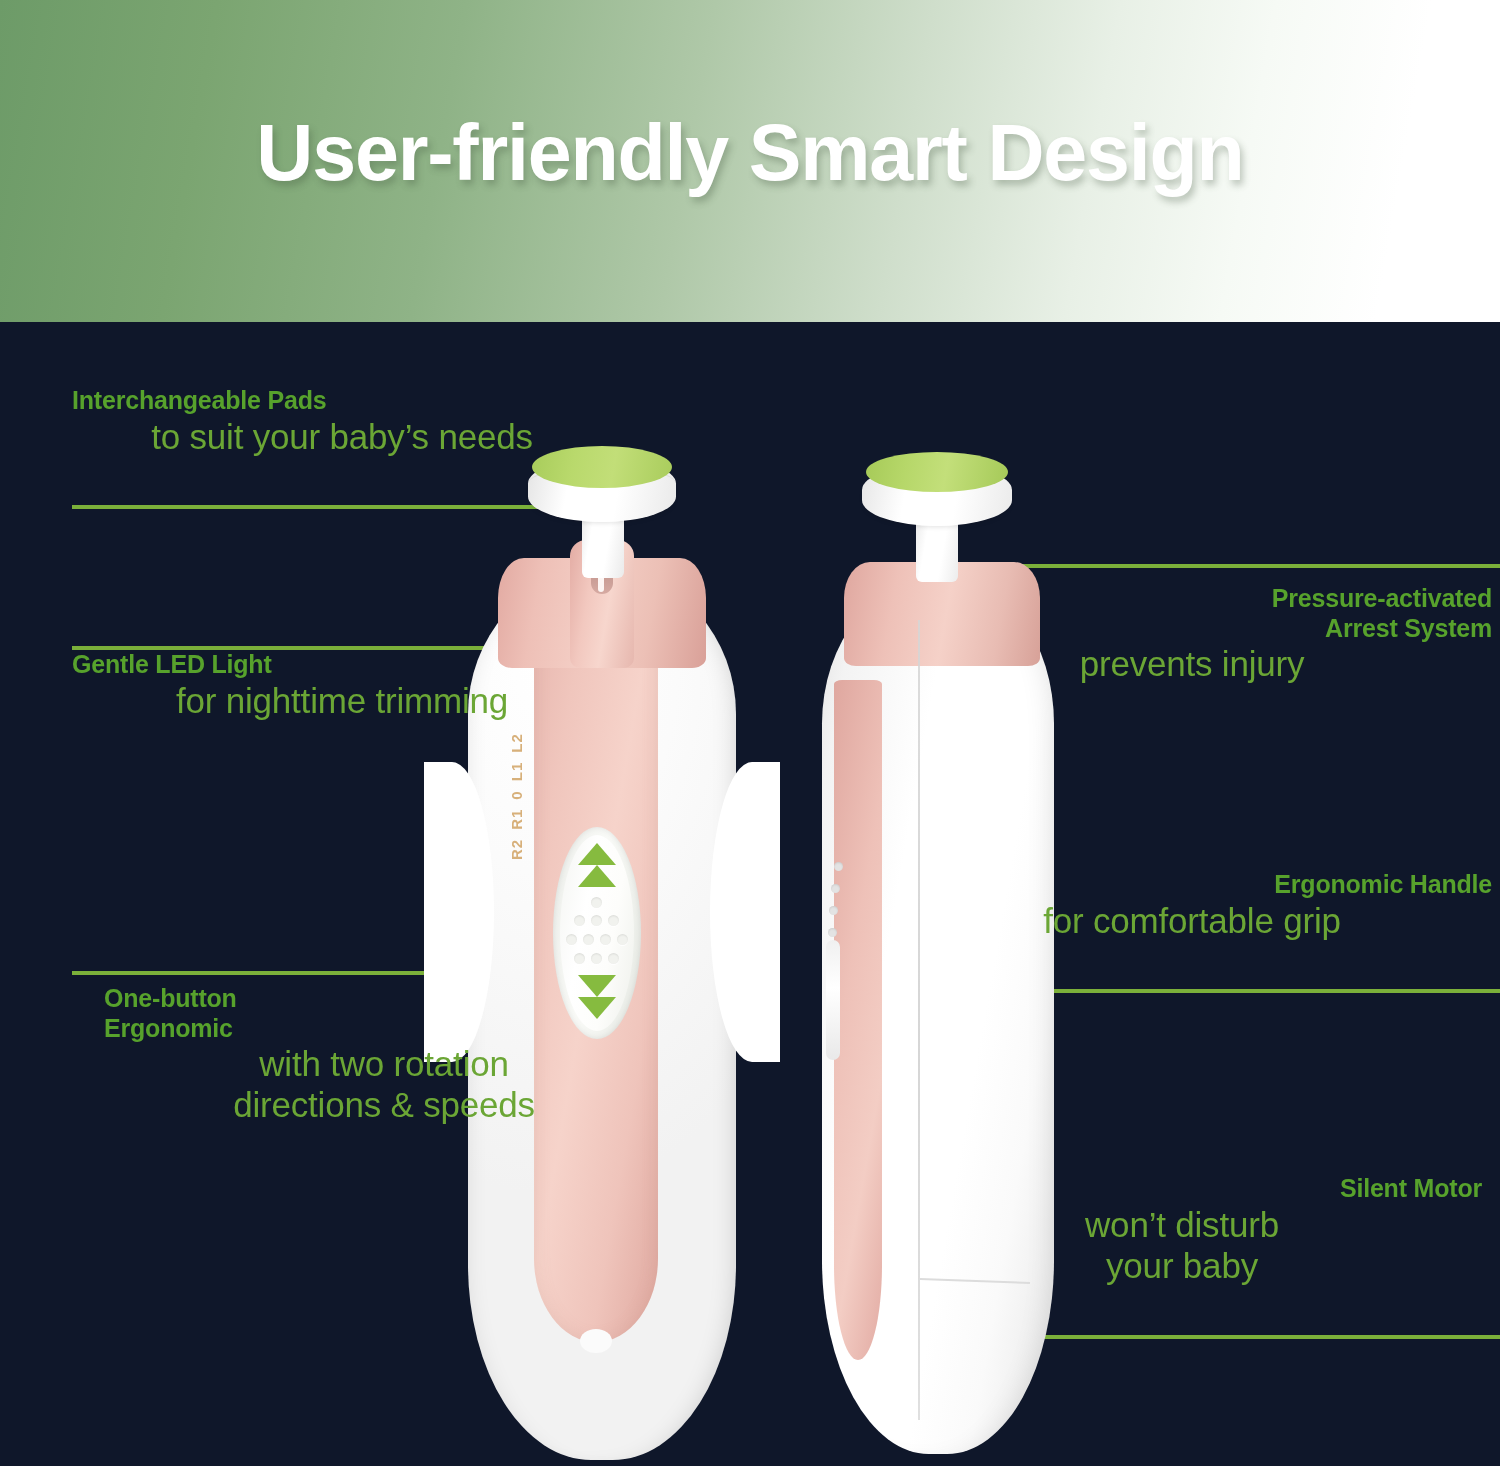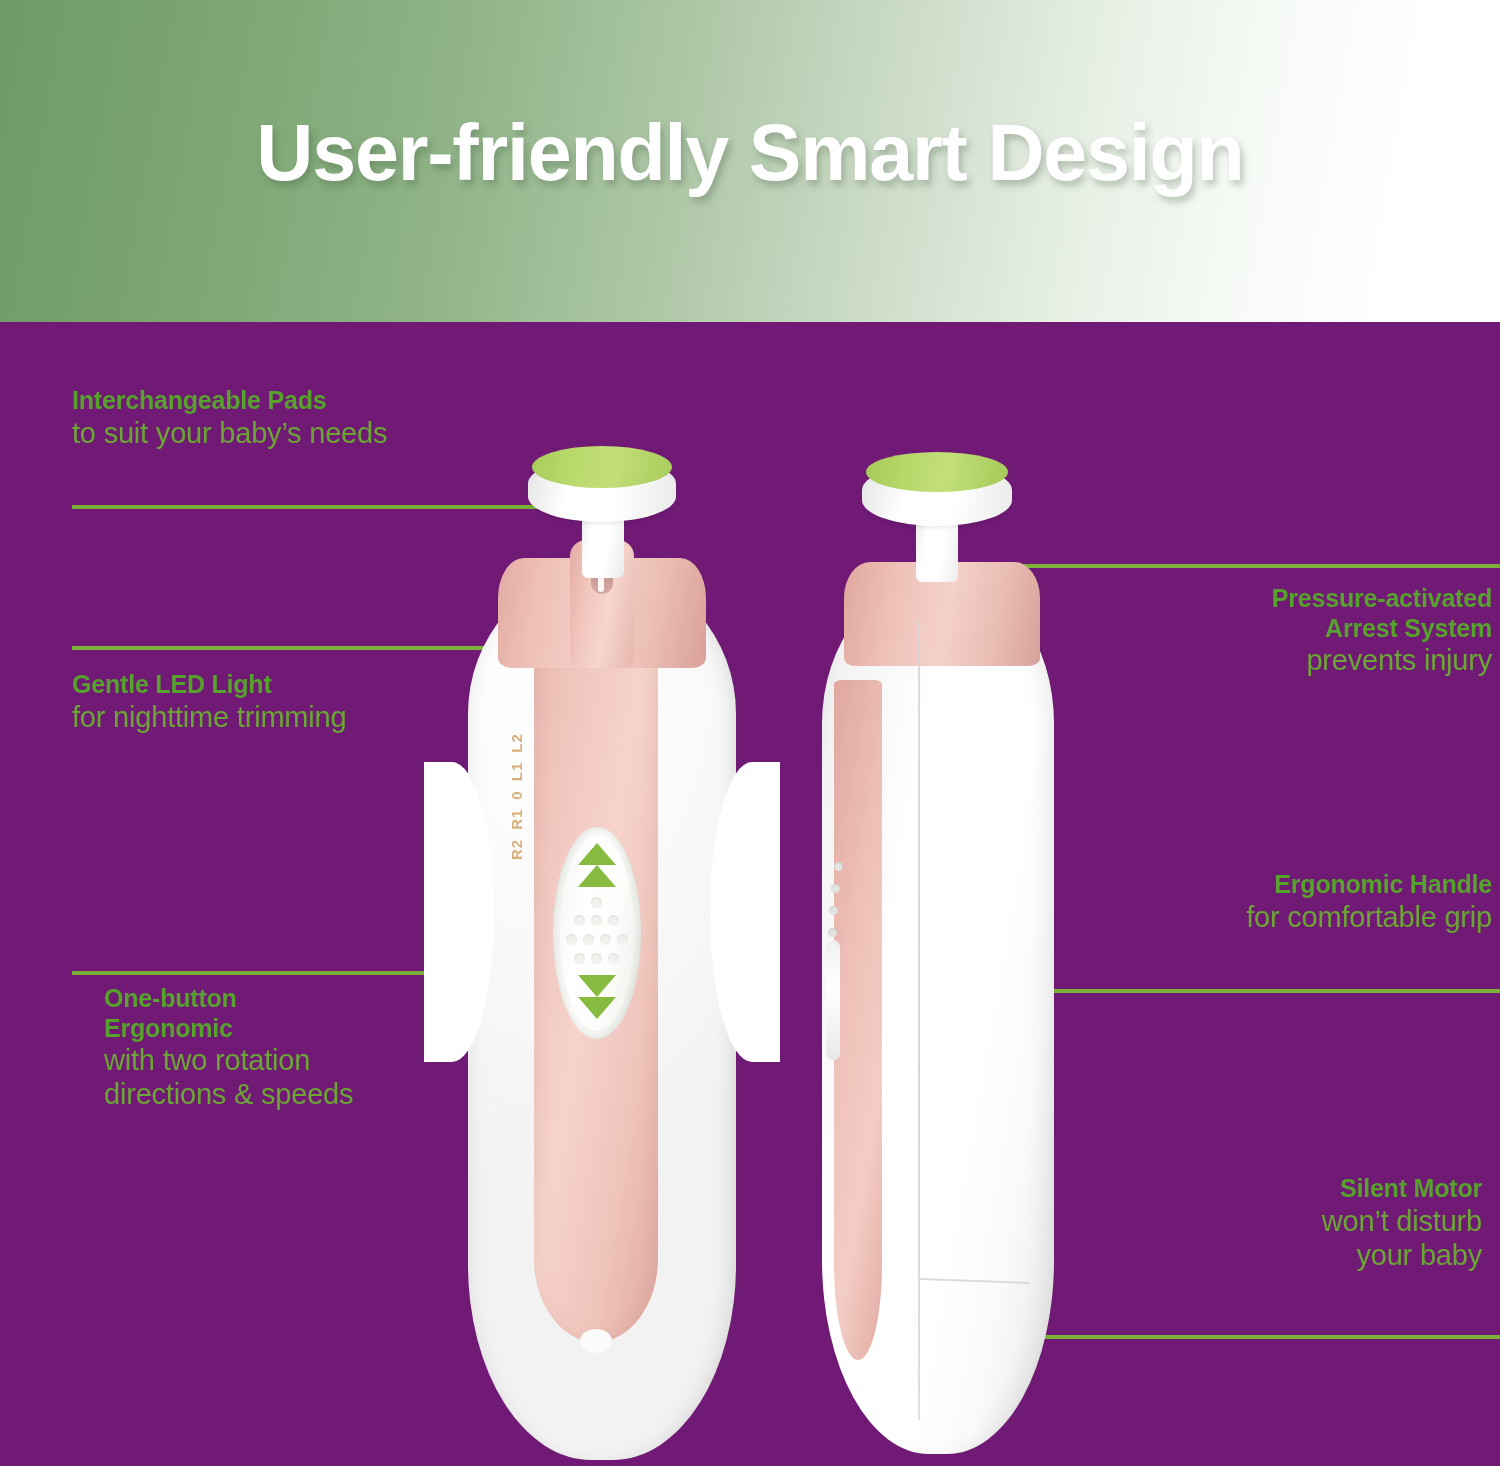--- a/index.html
+++ b/index.html
@@ -5,21 +5,21 @@
   html,body{margin:0;padding:0;background:#ffffff;}
   body{
     font-family:"Liberation Sans","DejaVu Sans",sans-serif;
     -webkit-font-smoothing:antialiased;
   }
   #page{
     position:relative;
     width:1500px;
     height:1466px;
     overflow:hidden;
-    background:#701a75;
+    background:#0f172a;
   }
 
   
   #banner{
     position:absolute;
     left:0; top:0;
     width:1500px;
     height:322px;
     background:linear-gradient(100deg,
         #6d9b68 0%,
@@ -54,30 +54,31 @@
   .callout .head{
     display:block;
     font-weight:bold;
     color:#57a22c;
     font-size:25px;
     letter-spacing:-0.2px;
   }
   .callout .sub{
     display:block;
     color:#6ba635;
-    font-size:29px;
+    font-size:35px;
     letter-spacing:-0.2px;
     font-weight:normal;
+    text-align:center;
   }
   .callout.left{ text-align:left; }
   .callout.right{ text-align:right; }
 
   
   #c-pads      { left:72px;  top:386px;  width:540px; }
-  #c-led       { left:72px;  top:670px;  width:540px; }
+  #c-led       { left:72px;  top:650px;  width:540px; }
   #c-onebutton { left:72px;  top:984px;  width:560px;margin-left:32px; }
   
   #c-pressure  { right:8px;  top:584px;  width:600px; }
   #c-ergo      { right:8px;  top:870px;  width:600px; }
   #c-silent    { right:18px;  top:1174px; width:600px; }
 
   
   .leader{
     position:absolute;
     height:4px;

